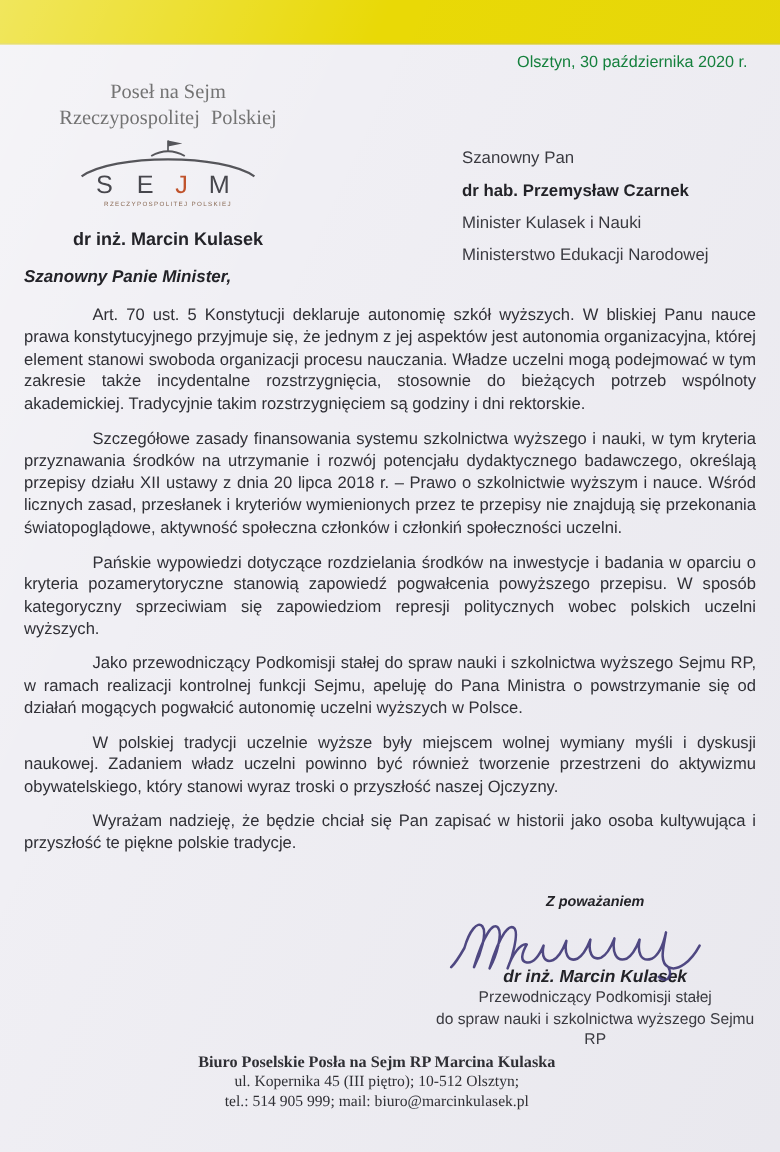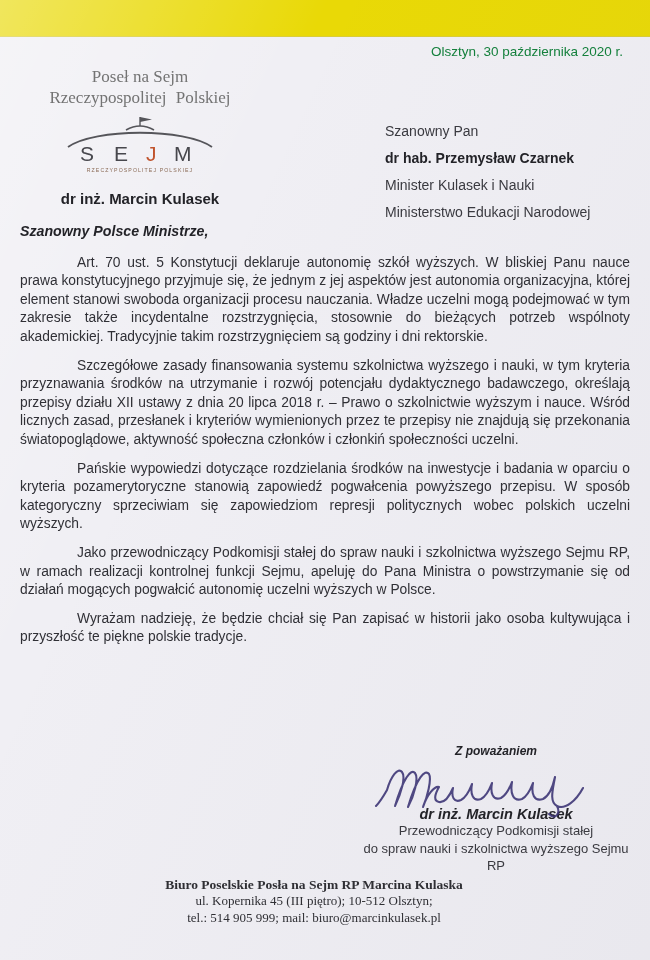--- a/index.html
+++ b/index.html
@@ -122,25 +122,26 @@
 </div>
 
 <div class="recipient">
   <div>Szanowny Pan</div>
   <div class="strong">dr hab. Przemysław Czarnek</div>
   <div>Minister Kulasek i Nauki</div>
   <div>Ministerstwo Edukacji Narodowej</div>
 </div>
 
 <div class="letter-body">
-  <div class="salutation">Szanowny Polsce Ministrze,</div>
+  <div class="salutation">Szanowny Panie Minister,</div>
   <p>Art. 70 ust. 5 Konstytucji deklaruje autonomię szkół wyższych. W bliskiej Panu nauce prawa konstytucyjnego przyjmuje się, że jednym z jej aspektów jest autonomia organizacyjna, której element stanowi swoboda organizacji procesu nauczania. Władze uczelni mogą podejmować w tym zakresie także incydentalne rozstrzygnięcia, stosownie do bieżących potrzeb wspólnoty akademickiej. Tradycyjnie takim rozstrzygnięciem są godziny i dni rektorskie.</p>
   <p>Szczegółowe zasady finansowania systemu szkolnictwa wyższego i nauki, w tym kryteria przyznawania środków na utrzymanie i rozwój potencjału dydaktycznego badawczego, określają przepisy działu XII ustawy z dnia 20 lipca 2018 r. – Prawo o szkolnictwie wyższym i nauce. Wśród licznych zasad, przesłanek i kryteriów wymienionych przez te przepisy nie znajdują się przekonania światopoglądowe, aktywność społeczna członków i członkiń społeczności uczelni.</p>
   <p>Pańskie wypowiedzi dotyczące rozdzielania środków na inwestycje i badania w oparciu o kryteria pozamerytoryczne stanowią zapowiedź pogwałcenia powyższego przepisu. W sposób kategoryczny sprzeciwiam się zapowiedziom represji politycznych wobec polskich uczelni wyższych.</p>
   <p>Jako przewodniczący Podkomisji stałej do spraw nauki i szkolnictwa wyższego Sejmu RP, w ramach realizacji kontrolnej funkcji Sejmu, apeluję do Pana Ministra o powstrzymanie się od działań mogących pogwałcić autonomię uczelni wyższych w Polsce.</p>
+  <p>W polskiej tradycji uczelnie wyższe były miejscem wolnej wymiany myśli i dyskusji naukowej. Zadaniem władz uczelni powinno być również tworzenie przestrzeni do aktywizmu obywatelskiego, który stanowi wyraz troski o przyszłość naszej Ojczyzny.</p>
   <p>Wyrażam nadzieję, że będzie chciał się Pan zapisać w historii jako osoba kultywująca i przyszłość te piękne polskie tradycje.</p>
 </div>
 
 <div class="closing">
   <div class="valediction">Z poważaniem</div>
   <div class="signature-wrap">
     <svg width="240" height="62" viewBox="0 0 240 62" aria-hidden="true">
       <path d="M6 48 C10 44 13 39 17 32
                C21 18 28 9 32 14 C36 19 31 36 25 48
                C33 21 41 10 45 15 C49 20 44 38 38 49

